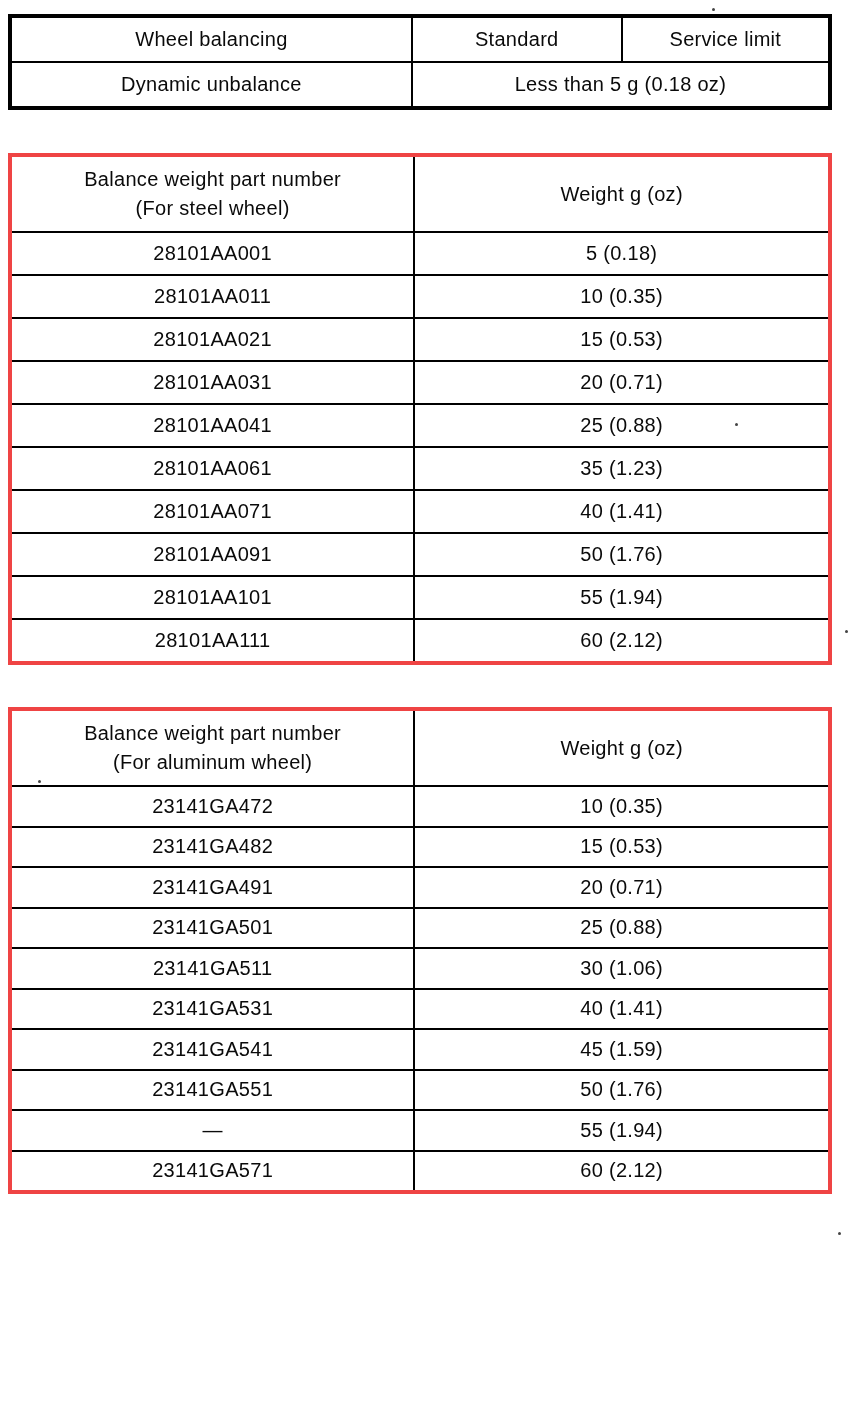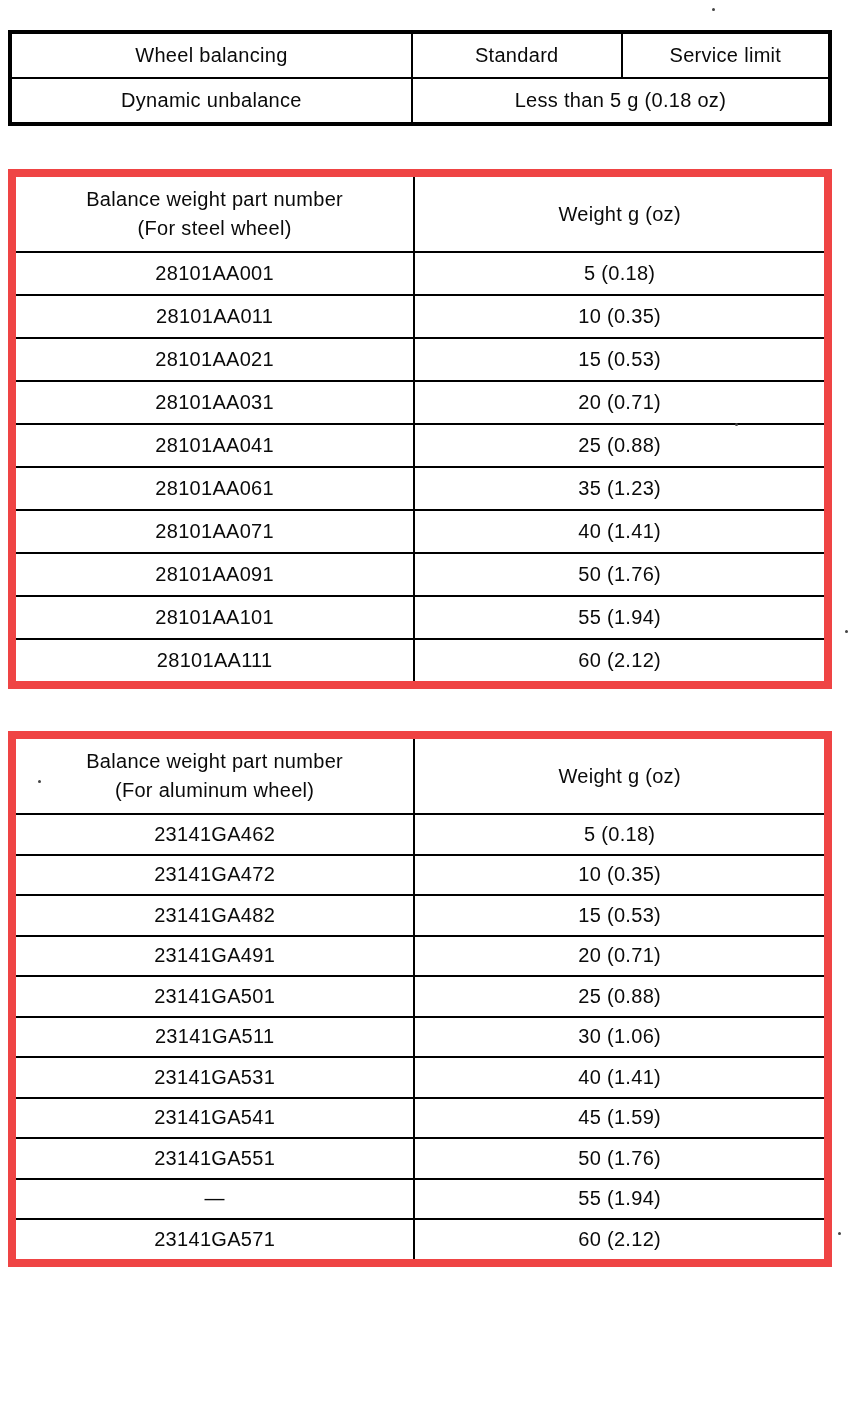--- a/index.html
+++ b/index.html
@@ -11,21 +11,21 @@
     width: 864px;
     height: 1416px;
     position: relative;
     font-family: "Liberation Sans", "DejaVu Sans", sans-serif;
     color: #0a0a0a;
     overflow: hidden;
   }
   .page {
     position: absolute;
     left: 8px;
-    top: 16px;
+    top: 0;
     width: 824px;
   }
   table {
     border-collapse: collapse;
     width: 824px;
     table-layout: fixed;
     background: #ffffff;
   }
   table.spec { margin-top: 14px; }
   table.steel { margin-top: 43px; }
@@ -34,21 +34,21 @@
     border: 2.5px solid #000000;
     text-align: center;
     vertical-align: middle;
     font-size: 20px;
     font-weight: 400;
     letter-spacing: 0.3px;
     color: #0a0a0a;
     padding: 0 4px;
   }
   table.spec { border: 4px solid #000; }
-  table.steel, table.alum { border: 8px solid #ef4444; padding-left: 37px; }
+  table.steel, table.alum { border: 4px solid #ef4444; padding-left: 37px; }
   .spec td { height: 43px; }
   .steel thead td, .alum thead td { height: 74px; line-height: 1.45; }
   .steel tbody td { height: 41px; }
   .alum tbody td { height: 38.5px; }
   col.part  { width: 49.3%; }
   col.wgt   { width: 50.7%; }
   col.c1 { width: 49%; }
   col.c2 { width: 25.6%; }
   col.c3 { width: 25.4%; }
   
@@ -163,24 +163,20 @@
       <tr>
         <td>
           <div>Balance weight part number</div>
           <div>(For aluminum wheel)</div>
         </td>
         <td>Weight g (oz)</td>
       </tr>
     </thead>
     <tbody>
 
-        <tr>
-          <td>23141GA462</td>
-          <td>5 (0.18)</td>
-        </tr>
 
         <tr>
           <td>23141GA472</td>
           <td>10 (0.35)</td>
         </tr>
 
         <tr>
           <td>23141GA482</td>
           <td>15 (0.53)</td>
         </tr>

